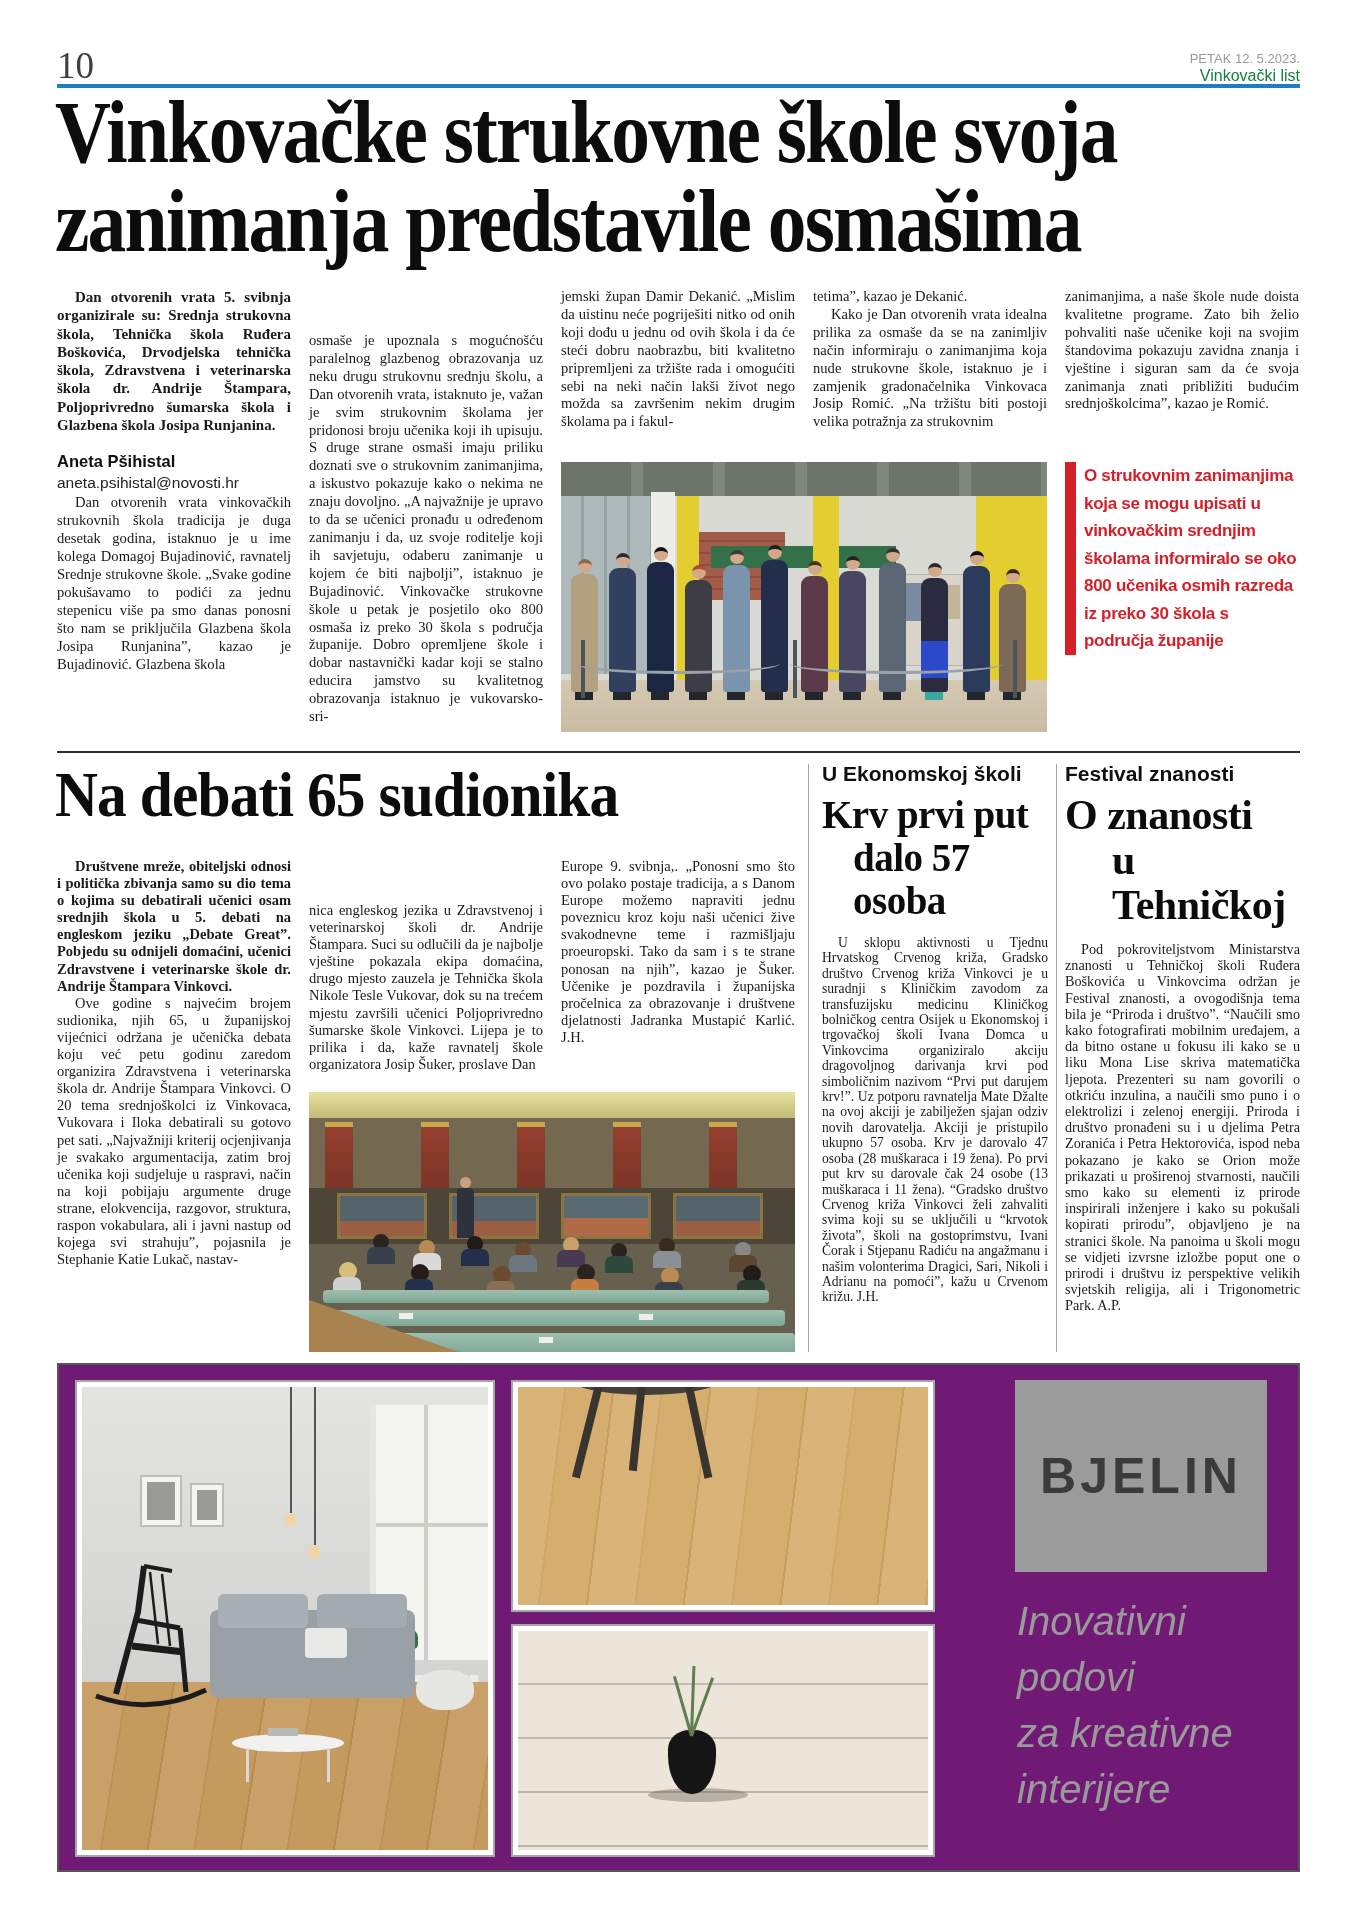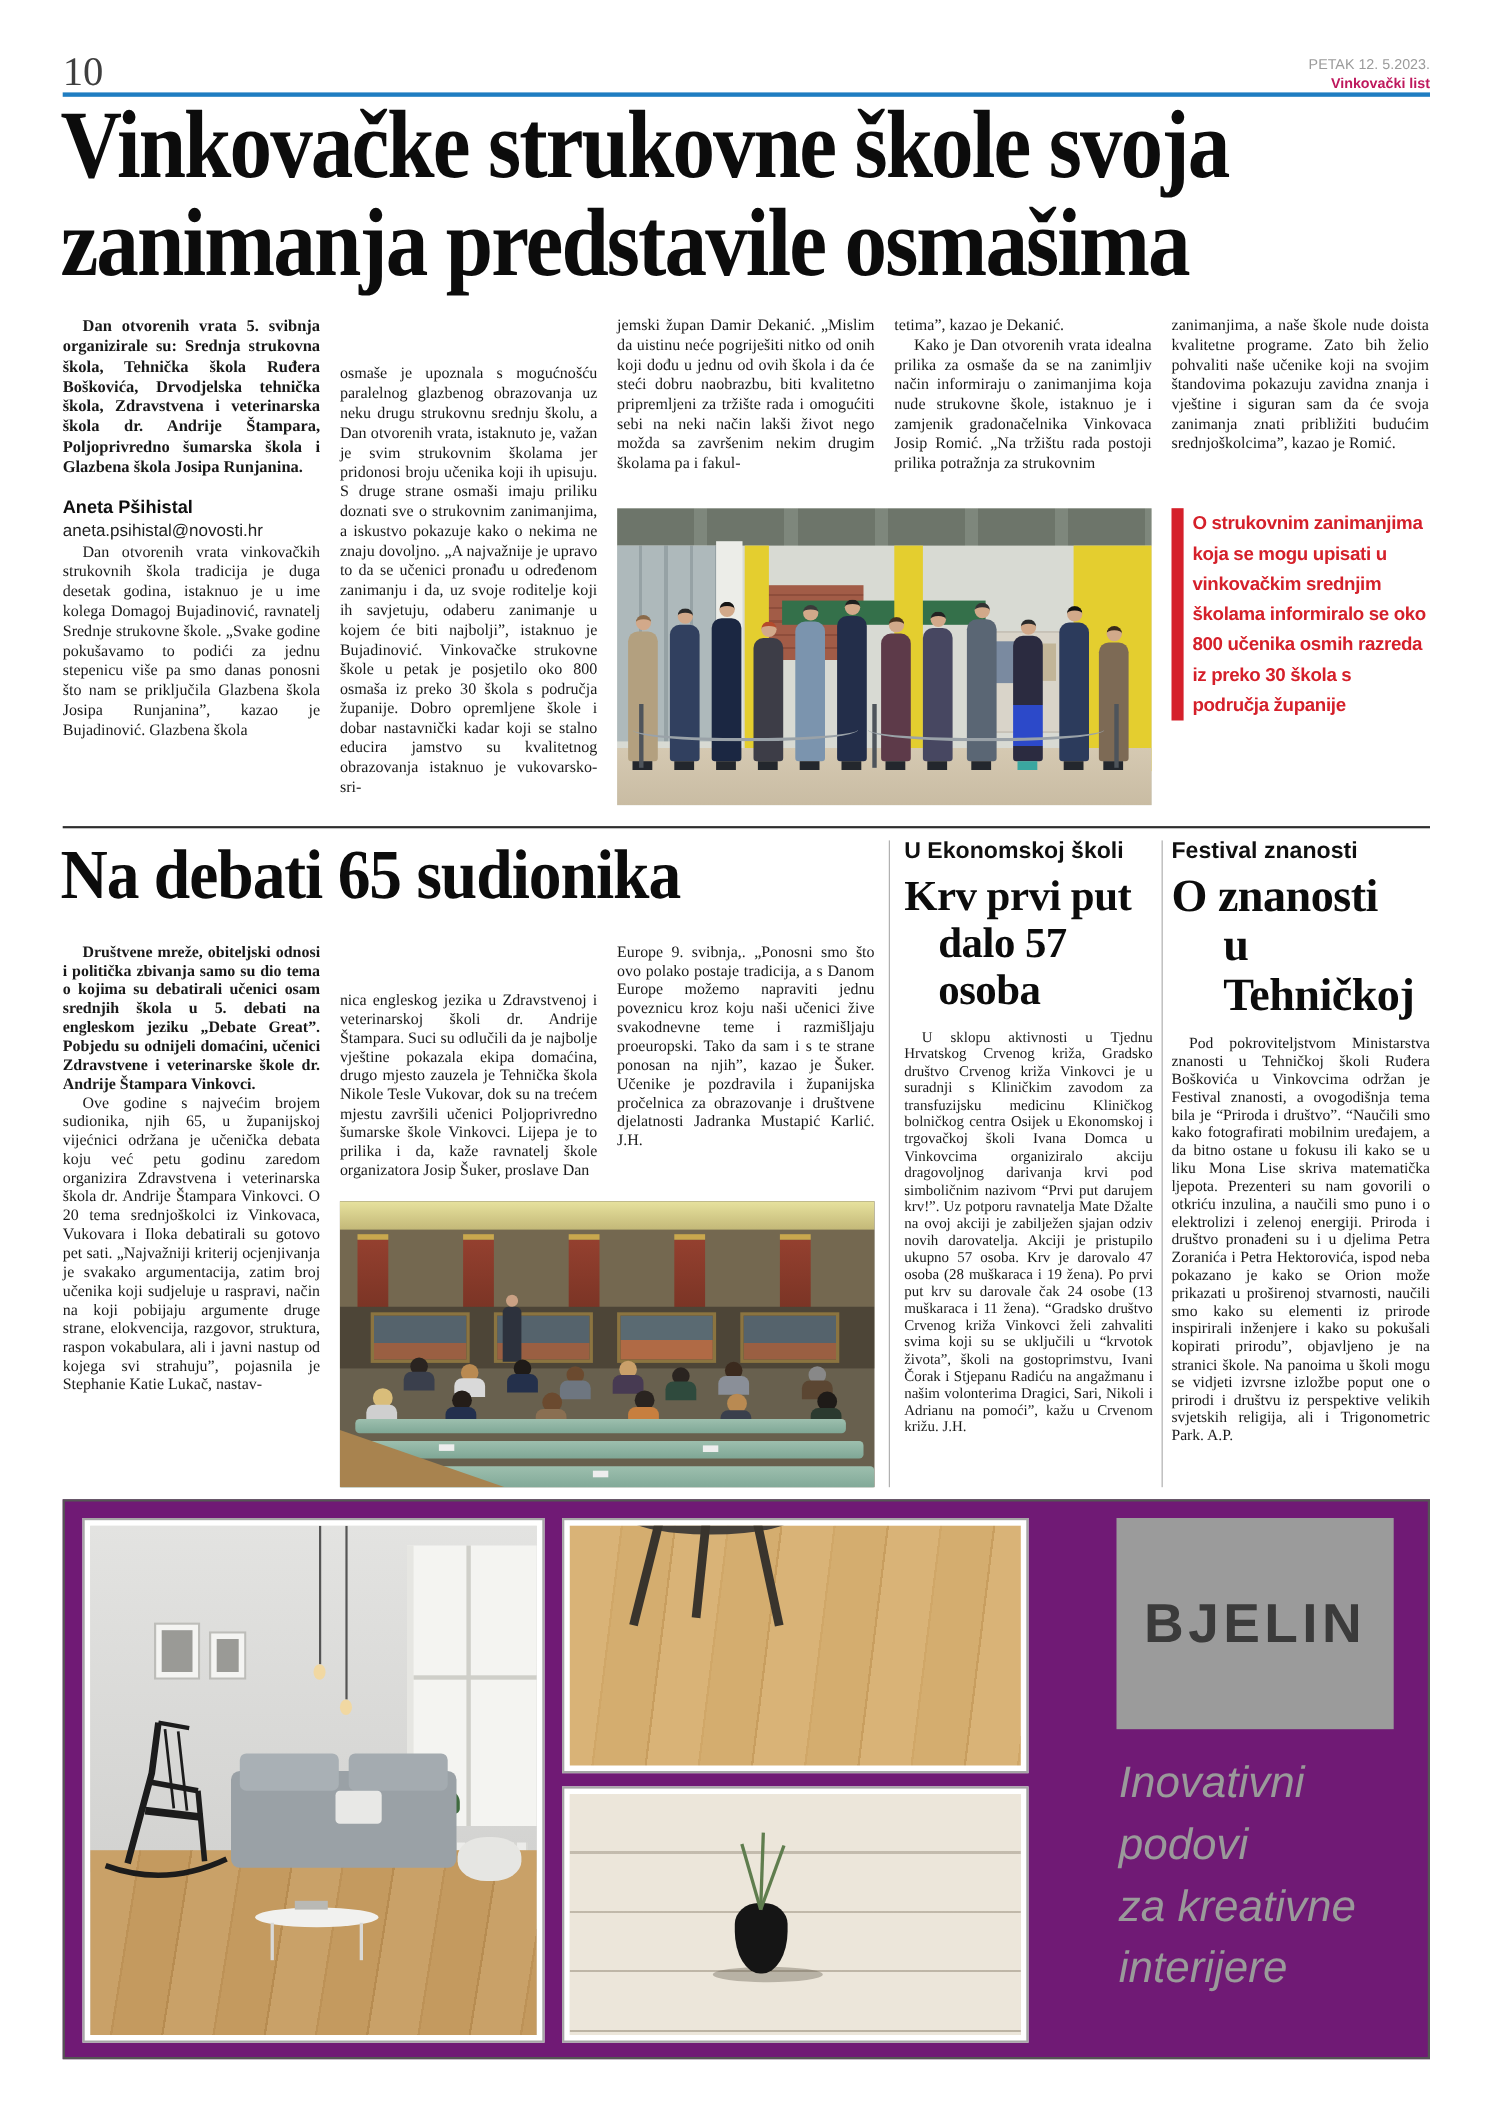--- a/index.html
+++ b/index.html
@@ -2,21 +2,21 @@
 <html><head>
 <meta charset="utf-8">
 <style>
   html,body{margin:0;padding:0;background:#e9e9e9;}
   .page{position:relative;width:1354px;height:1920px;background:#fff;overflow:hidden;
         font-family:"Liberation Serif",serif;color:#1a1a1a;margin:0 auto;}
   
   .pagenum{position:absolute;left:57px;top:44px;font-size:37px;font-weight:400;color:#3f3f3f;}
   .mast-right{position:absolute;right:54px;top:50px;text-align:right;font-family:"Liberation Sans",sans-serif;line-height:17px;}
   .mast-date{font-size:13px;color:#9b9b9b;}
-  .mast-pub{font-size:13px;font-weight:bold;color:#be185d;}
+  .mast-pub{font-size:16px;font-weight:normal;color:#15803d;}
   .blue-rule{position:absolute;left:57px;top:84px;width:1243px;height:4px;background:#1f7dc1;}
   
   .a1-headline{position:absolute;left:55px;top:88px;color:#0c0c0c;font-weight:bold;
                font-size:88px;line-height:89px;letter-spacing:-2px;
                transform:scaleX(0.88);transform-origin:0 0;}
   .a1-headline span{display:block;white-space:nowrap;}
   .a1-cols{position:absolute;left:57px;top:288px;width:1243px;height:450px;}
   .coln{position:absolute;top:0;width:234px;font-size:14.6px;line-height:17.9px;text-align:justify;}
   .coln p{margin:0;}
   p.ind{text-indent:18px;}
@@ -145,21 +145,21 @@
       <p class="ind mt">Dan otvorenih vrata vinkovačkih strukovnih škola tradicija je duga desetak godina, istaknuo je u ime kolega Domagoj Bujadinović, ravnatelj Srednje strukovne škole. „Svake godine pokušavamo to podići za jednu stepenicu više pa smo danas ponosni što nam se priključila Glazbena škola Josipa Runjanina”, kazao je Bujadinović. Glazbena škola</p>
     </div>
     <div class="coln c2">
       <p>osmaše je upoznala s mogućnošću paralelnog glazbenog obrazovanja uz neku drugu strukovnu srednju školu, a Dan otvorenih vrata, istaknuto je, važan je svim strukovnim školama jer pridonosi broju učenika koji ih upisuju. S druge strane osmaši imaju priliku doznati sve o strukovnim zanimanjima, a iskustvo pokazuje kako o nekima ne znaju dovoljno. „A najvažnije je upravo to da se učenici pronađu u određenom zanimanju i da, uz svoje roditelje koji ih savjetuju, odaberu zanimanje u kojem će biti najbolji”, istaknuo je Bujadinović. Vinkovačke strukovne škole u petak je posjetilo oko 800 osmaša iz preko 30 škola s područja županije. Dobro opremljene škole i dobar nastavnički kadar koji se stalno educira jamstvo su kvalitetnog obrazovanja istaknuo je vukovarsko-sri-</p>
     </div>
     <div class="coln c3">
       <p>jemski župan Damir Dekanić. „Mislim da uistinu neće pogriješiti nitko od onih koji dođu u jednu od ovih škola i da će steći dobru naobrazbu, biti kvalitetno pripremljeni za tržište rada i omogućiti sebi na neki način lakši život nego možda sa završenim nekim drugim školama pa i fakul-</p>
     </div>
     <div class="coln c4">
       <p>tetima”, kazao je Dekanić.</p>
-      <p class="ind">Kako je Dan otvorenih vrata idealna prilika za osmaše da se na zanimljiv način informiraju o zanimanjima koja nude strukovne škole, istaknuo je i zamjenik gradonačelnika Vinkovaca Josip Romić. „Na tržištu rada postoji prilika potražnja za strukovnim</p>
+      <p class="ind">Kako je Dan otvorenih vrata idealna prilika za osmaše da se na zanimljiv način informiraju o zanimanjima koja nude strukovne škole, istaknuo je i zamjenik gradonačelnika Vinkovaca Josip Romić. „Na tržištu biti postoji velika potražnja za strukovnim</p>
     </div>
     <div class="coln c5">
       <p>zanimanjima, a naše škole nude doista kvalitetne programe. Zato bih želio pohvaliti naše učenike koji na svojim štandovima pokazuju zavidna znanja i vještine i siguran sam da će svoja zanimanja znati približiti budućim srednjoškolcima”, kazao je Romić.</p>
     </div>
 
     <div class="photo1">
       <div class="ph1-ceil"></div>
       <div class="ph1-glass"></div>
       <div class="ph1-wcol"></div>
       <div class="ph1-brick"></div>

